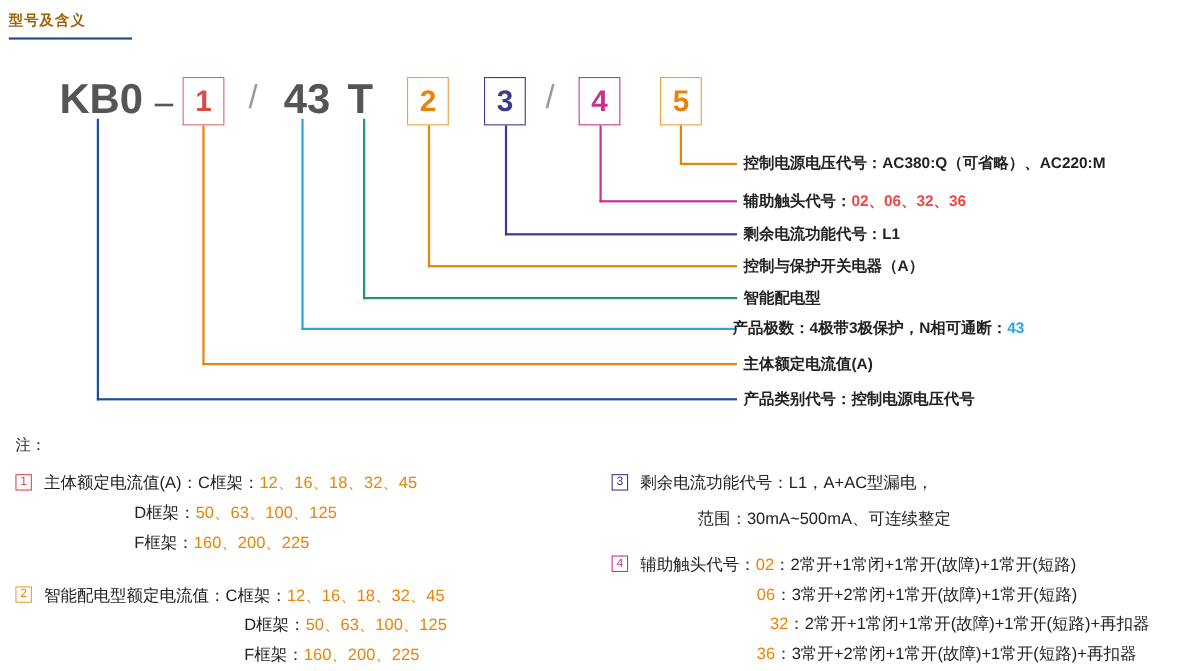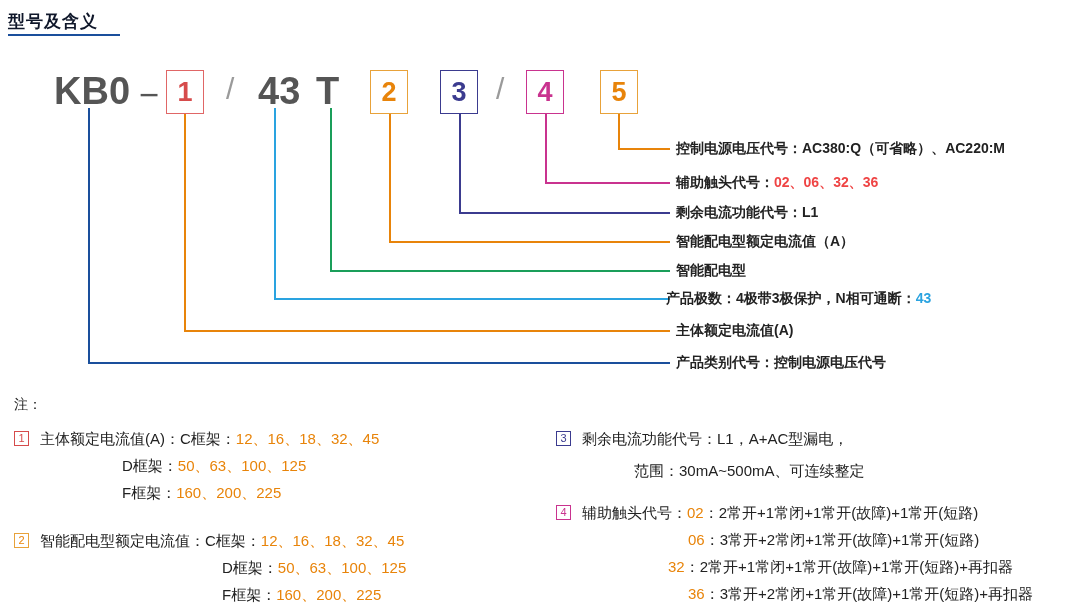--- a/index.html
+++ b/index.html
@@ -6,21 +6,21 @@
   body{
     width:1083px;height:610px;
     background:#ffffff;
     font-family:"Liberation Sans", sans-serif;
     color:#222;
     position:relative;
     overflow:hidden;
   }
   .title{
     position:absolute;left:8px;top:10px;
-    font-size:17px;font-weight:bold;color:#0f172a;
+    font-size:13px;font-weight:bold;color:#a16207;
     letter-spacing:1px;
   }
   .title-underline{
     position:absolute;left:8px;top:34px;width:112px;height:2px;background:#1a4f9c;
   }
 
   
   .code-row{position:absolute;left:0;top:62px;width:1083px;height:62px;}
   .code-txt{
     position:absolute;font-size:38px;font-weight:bold;
@@ -114,21 +114,21 @@
 <div class="hl" style="left:88px;top:362px;width:582px;background:#1a4f9c;"></div>
 
 <div class="lbl" style="left:676px;top:140px;font-weight:bold;">控制电源电压代号：AC380:Q（可省略）、AC220:M</div>
 
 <div class="lbl" style="left:676px;top:174px;font-weight:bold;">
   <span>辅助触头代号：</span><span class="hi-orange">02、06、32、36</span>
 </div>
 
 <div class="lbl" style="left:676px;top:204px;font-weight:bold;">剩余电流功能代号：L1</div>
 
-<div class="lbl" style="left:676px;top:233px;font-weight:bold;">智能配电型额定电流值（A）</div>
+<div class="lbl" style="left:676px;top:233px;font-weight:bold;">控制与保护开关电器（A）</div>
 
 <div class="lbl" style="left:676px;top:262px;font-weight:bold;">智能配电型</div>
 
 <div class="lbl" style="left:666px;top:290px;font-weight:bold;">
   <span>产品极数：4极带3极保护，N相可通断：</span><span class="hi-blue">43</span>
 </div>
 
 <div class="lbl" style="left:676px;top:322px;font-weight:bold;">主体额定电流值(A)</div>
 
 <div class="lbl" style="left:676px;top:354px;font-weight:bold;">产品类别代号：控制电源电压代号</div>
@@ -161,18 +161,18 @@
 <div class="ntext" style="left:582px;top:430px;">剩余电流功能代号：L1，A+AC型漏电，</div>
 <div class="ntext" style="left:634px;top:462px;">范围：30mA~500mA、可连续整定</div>
 
 <div class="numbox" style="left:556px;top:505px;border-color:#c9338f;color:#c9338f;">4</div>
 <div class="ntext" style="left:582px;top:504px;">
   <span>辅助触头代号：</span><span class="o">02</span><span>：2常开+1常闭+1常开(故障)+1常开(短路)</span>
 </div>
 <div class="ntext" style="left:688px;top:531px;text-align:center;">
   <span class="o">06</span><span>：3常开+2常闭+1常开(故障)+1常开(短路)</span>
 </div>
-<div class="ntext" style="left:668px;top:558px;">
+<div class="ntext" style="left:700px;top:558px;">
   <span class="o">32</span><span>：2常开+1常闭+1常开(故障)+1常开(短路)+再扣器</span>
 </div>
 <div class="ntext" style="left:688px;top:585px;">
   <span class="o">36</span><span>：3常开+2常闭+1常开(故障)+1常开(短路)+再扣器</span>
 </div>
 
 </body></html>

